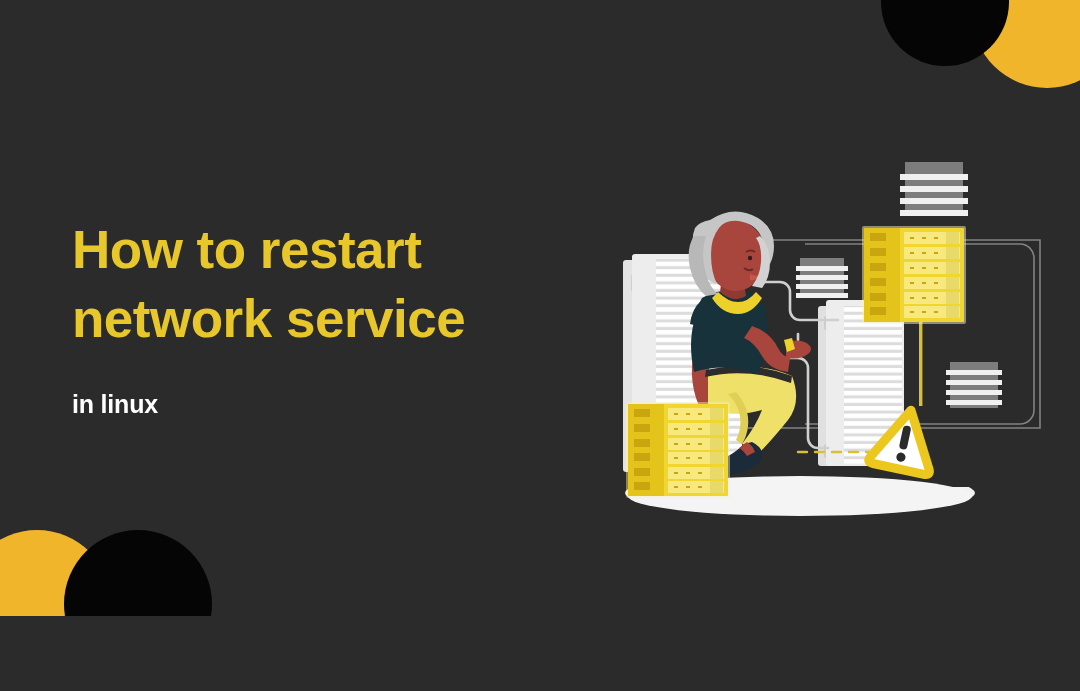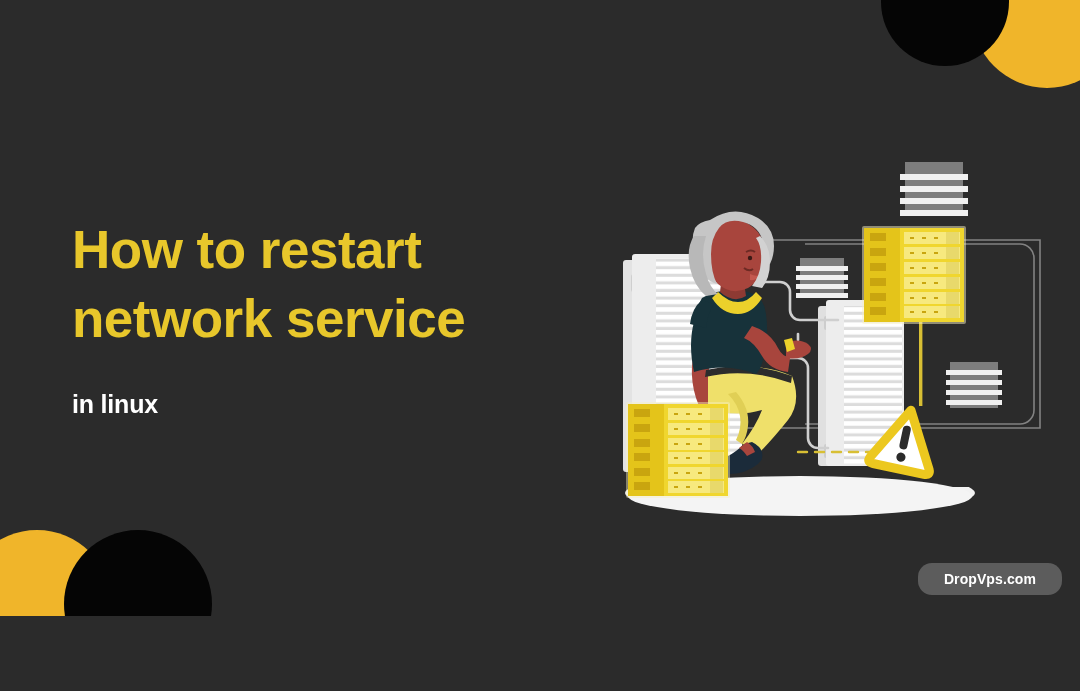--- a/index.html
+++ b/index.html
@@ -68,21 +68,20 @@
   <div class="deco deco-tr-black"></div>
   <div class="deco deco-bl-yellow"></div>
   <div class="deco deco-bl-black"></div>
 
   <div class="copy">
     <div class="headline">How to restart
 network service</div>
     <div class="subhead">in linux</div>
   </div>
 
-  <div class="badge">DropVps.com</div>
 
   <div class="illo">
     <svg viewBox="0 0 500 380" xmlns="http://www.w3.org/2000/svg">
       <defs>
 
         <pattern id="slatWhite" x="0" y="0" width="4" height="7.6" patternUnits="userSpaceOnUse">
           <rect x="0" y="0" width="4" height="4.6" fill="#ffffff"></rect>
           <rect x="0" y="4.6" width="4" height="3" fill="#dcdcdc"></rect>
         </pattern>
       </defs>

